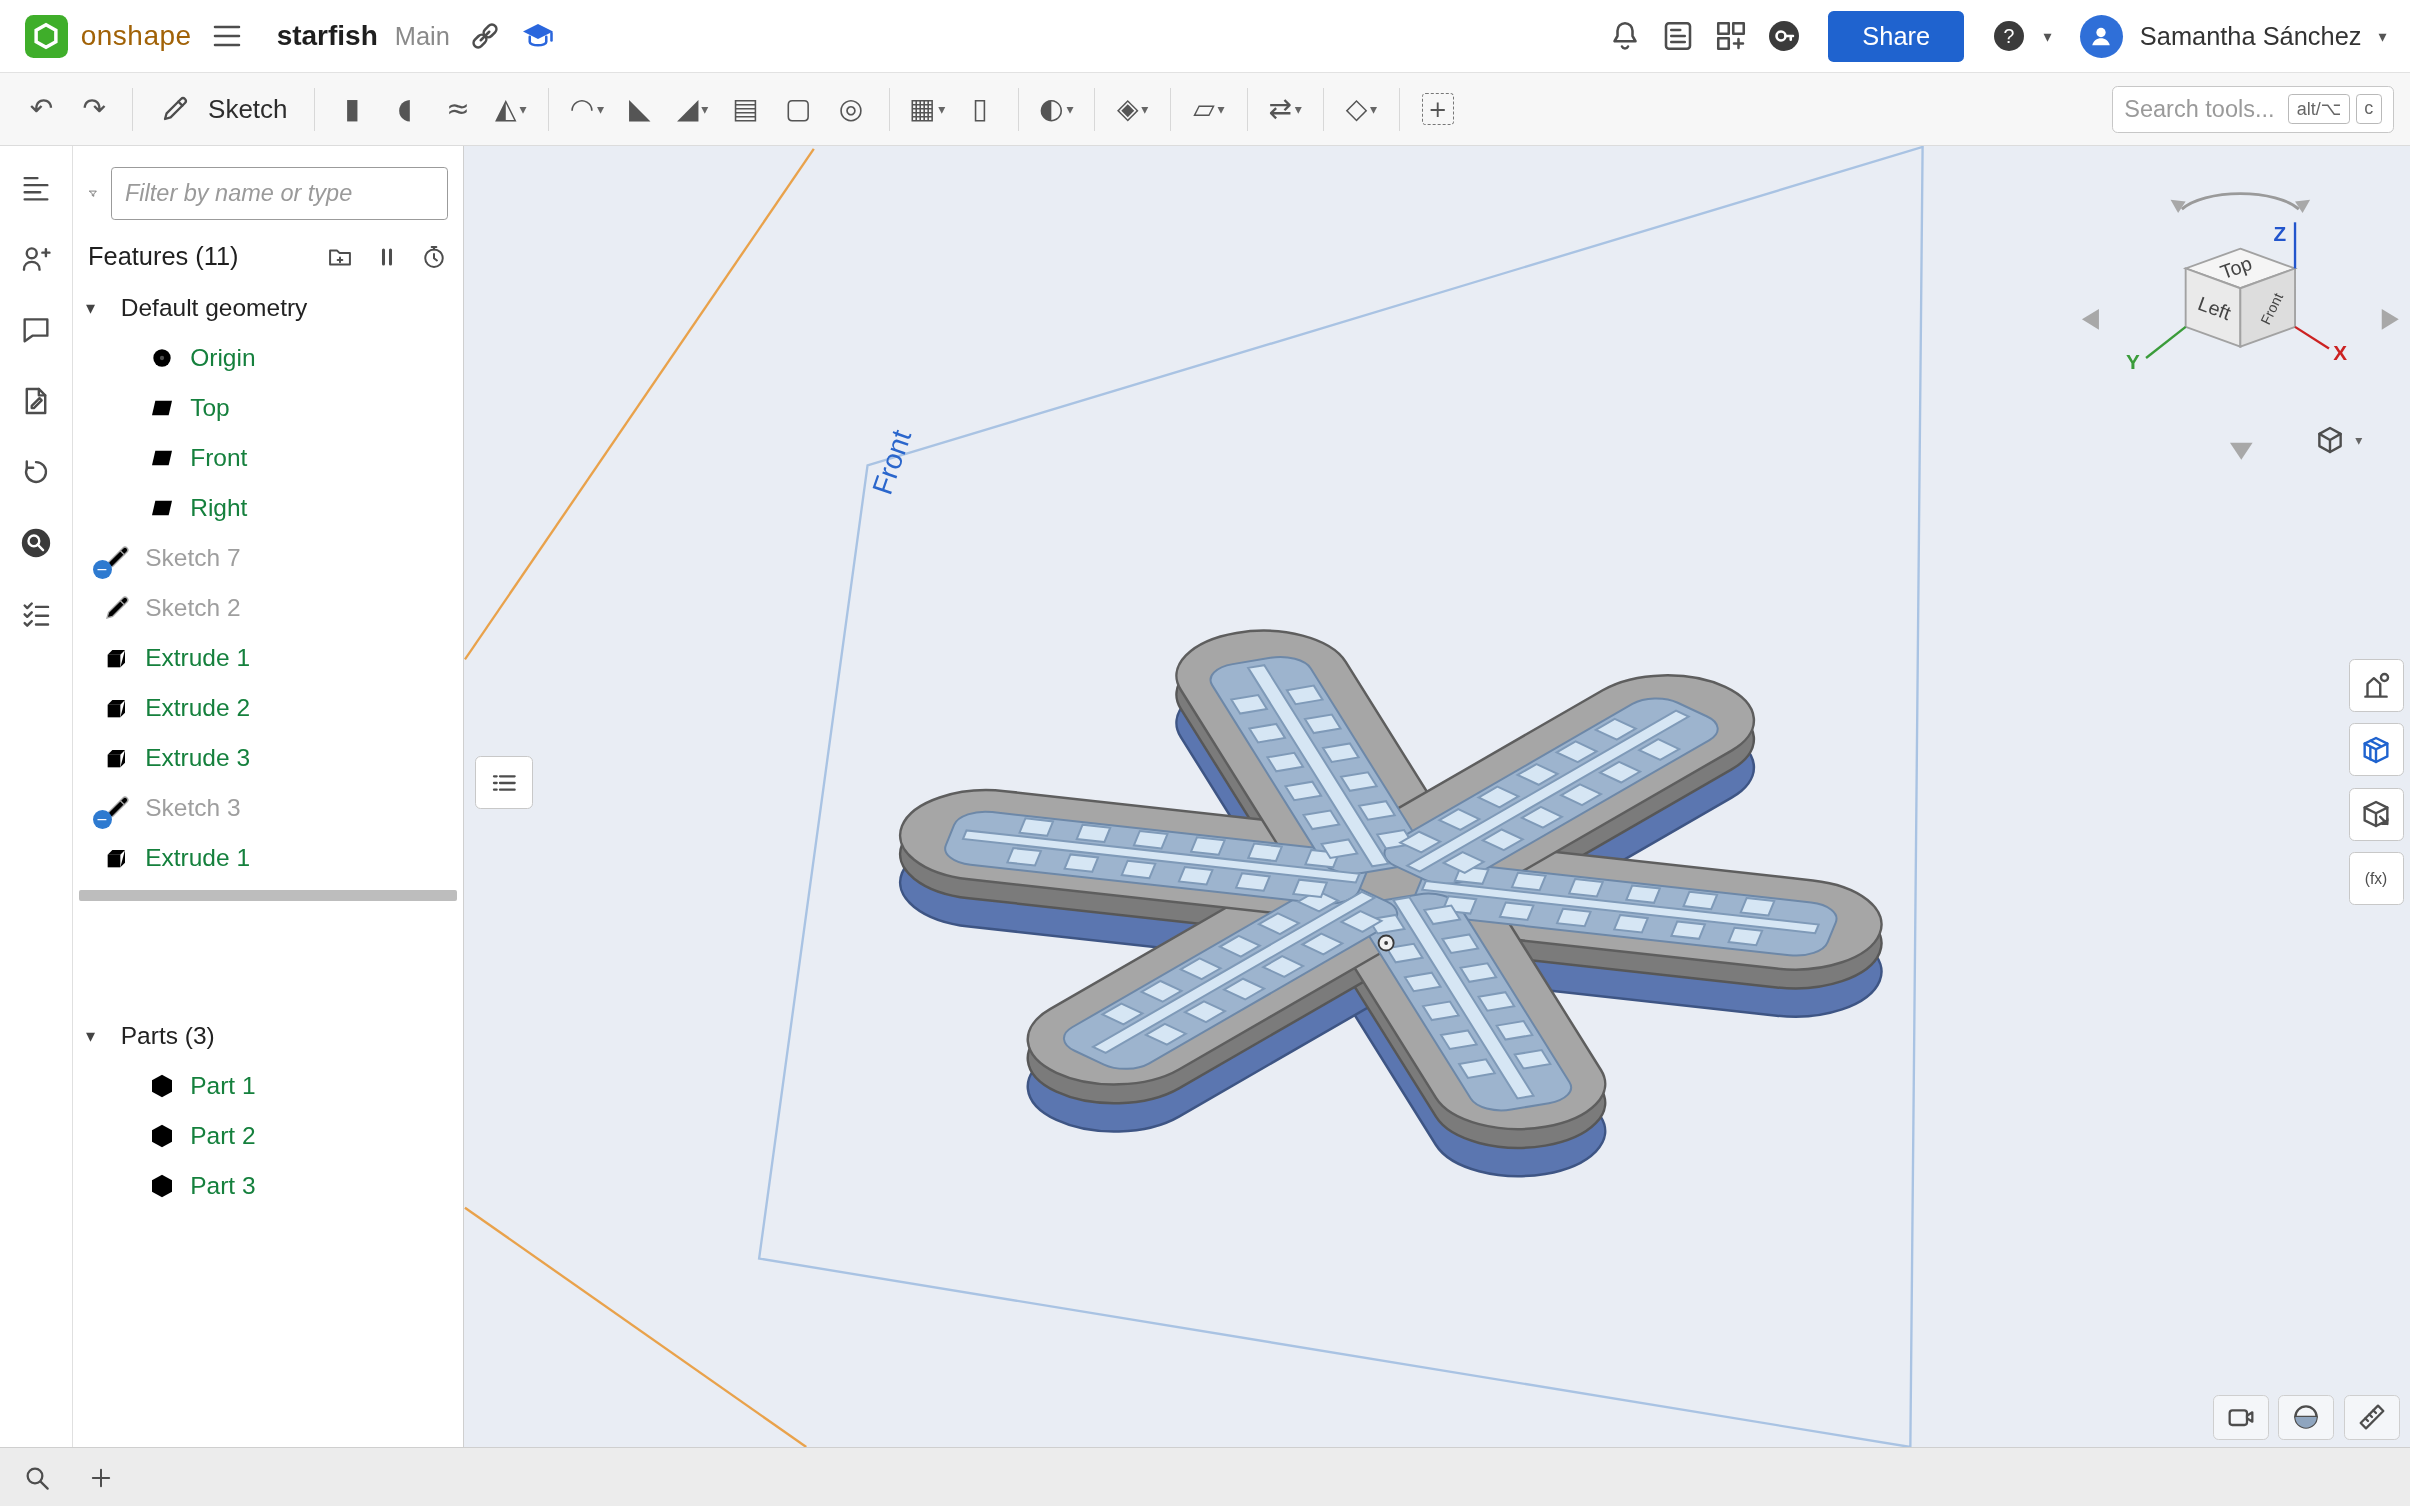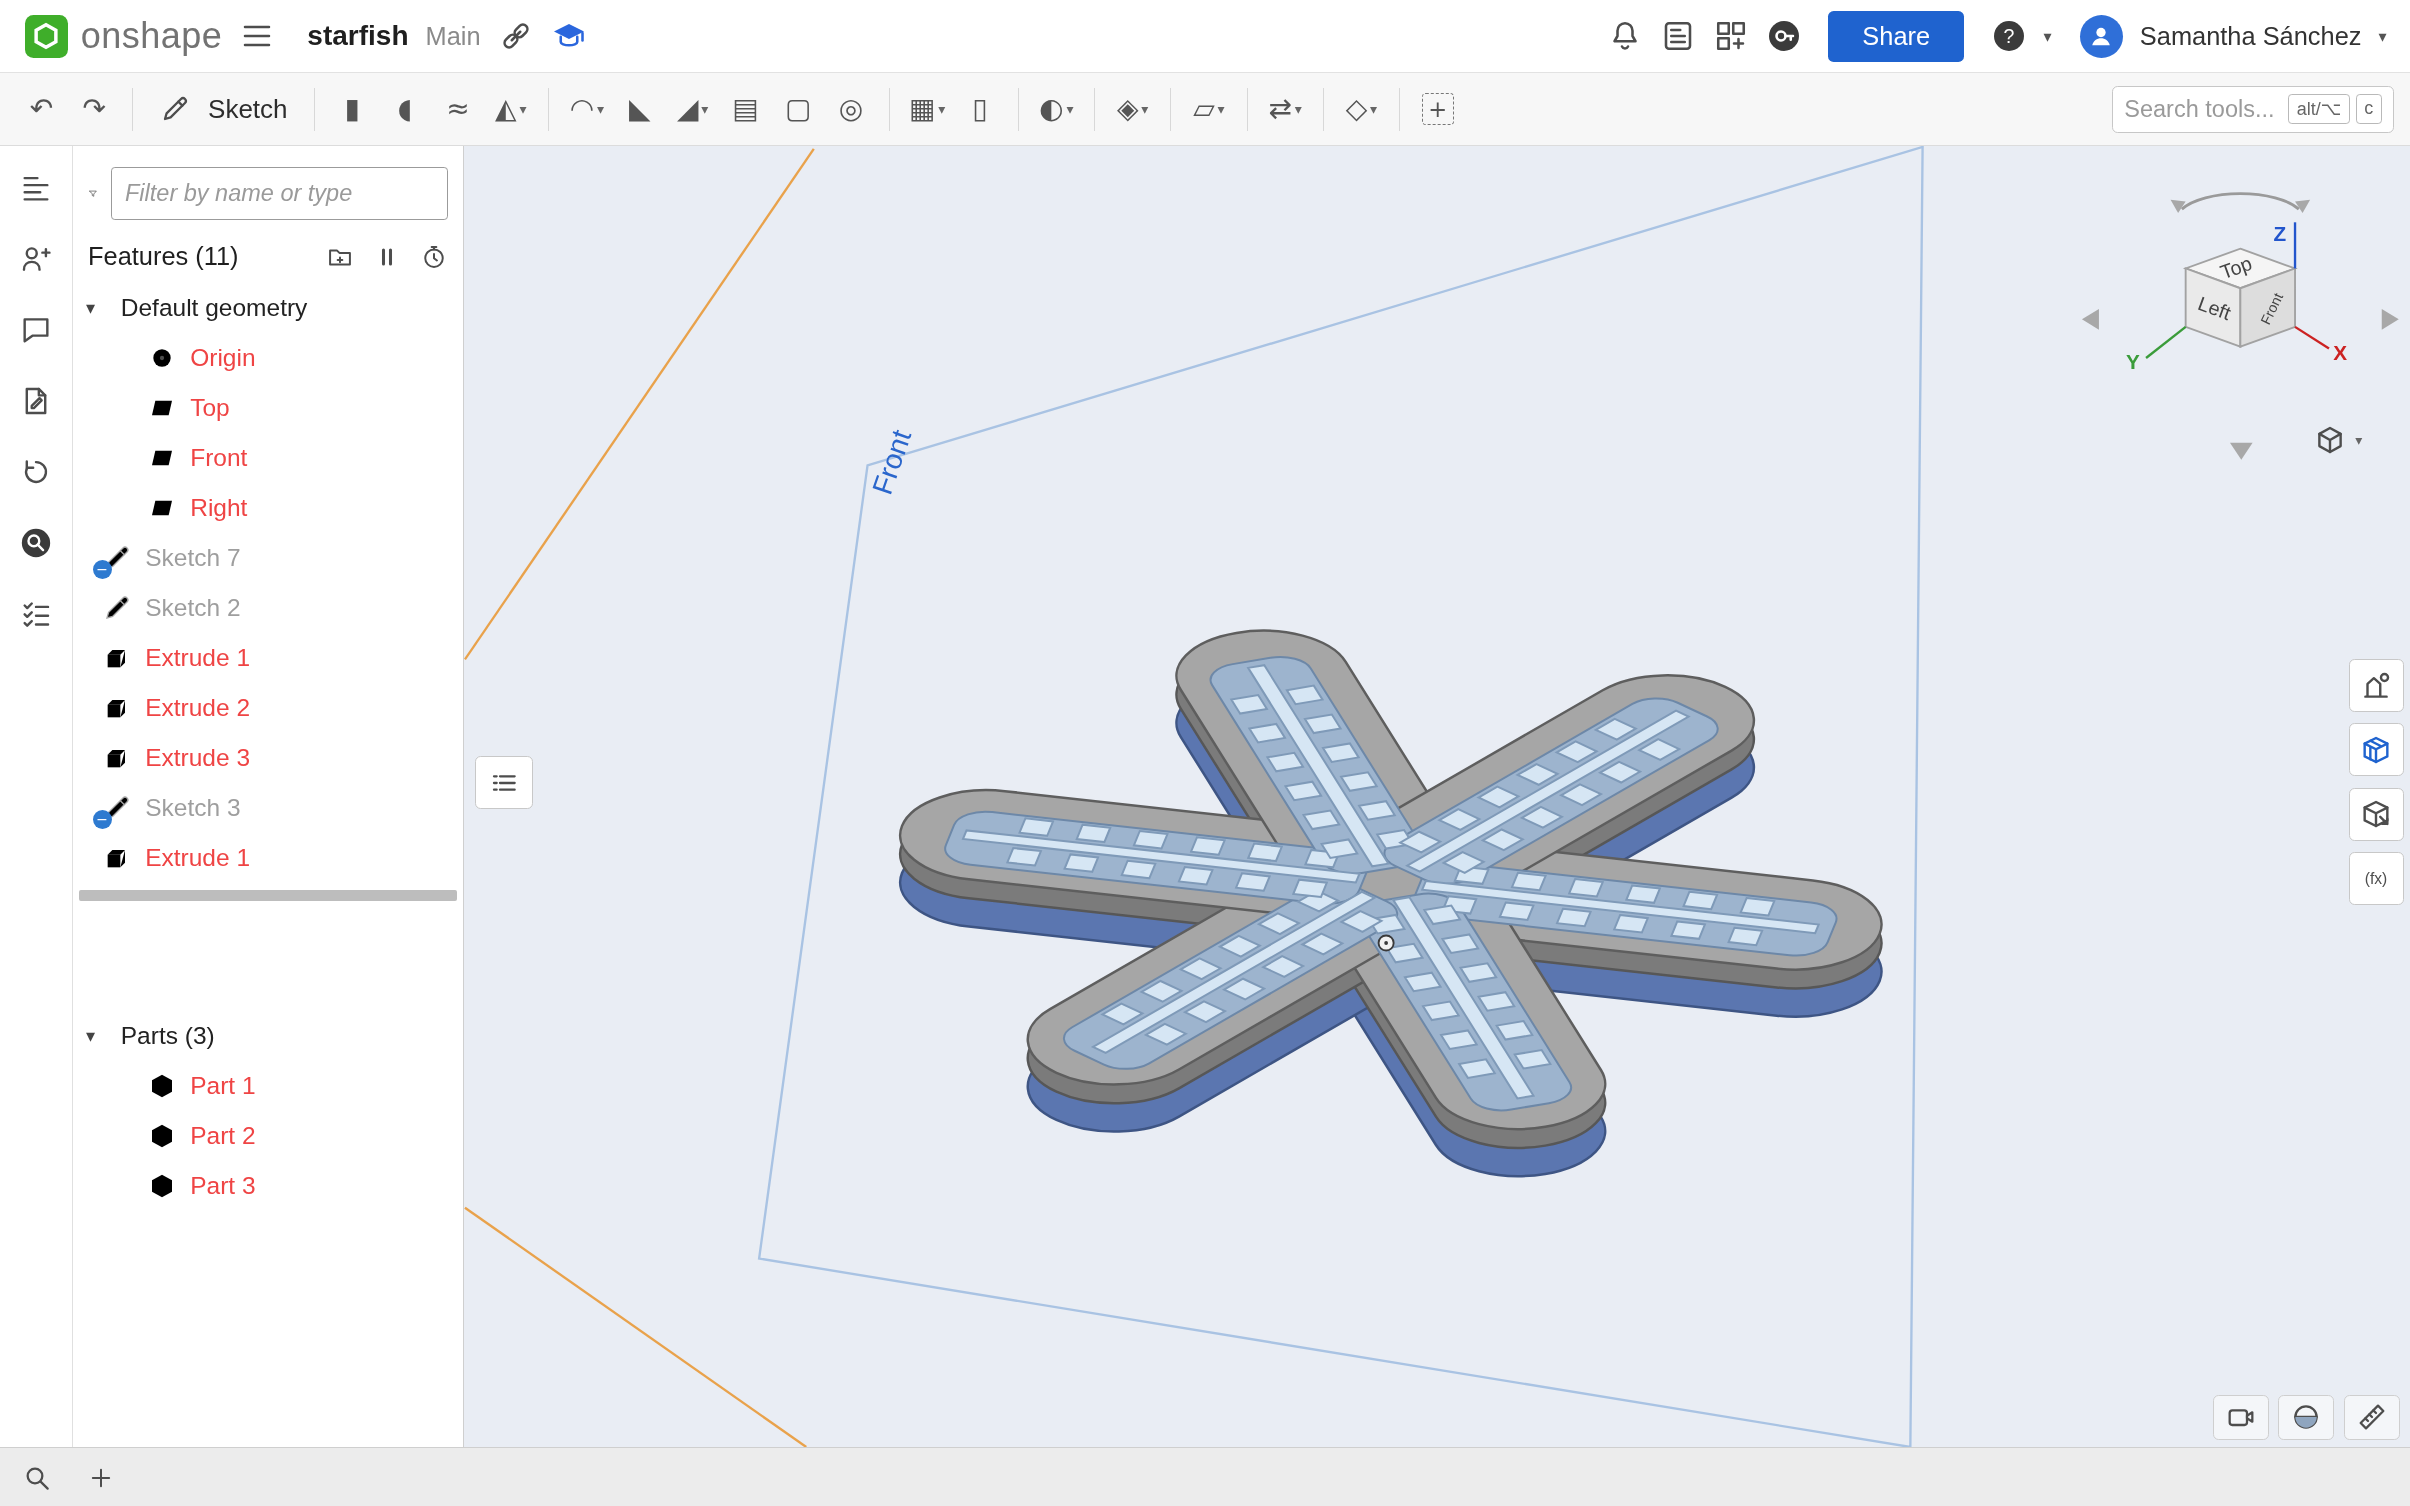--- a/index.html
+++ b/index.html
@@ -4,21 +4,21 @@
 <style>
 *{box-sizing:border-box;margin:0;padding:0}
 html,body{width:2411px;height:1507px;overflow:hidden}
 body{font-family:"Liberation Sans","DejaVu Sans",sans-serif;background:#fff;color:#333;display:flex;flex-direction:column}
 .icon{display:inline-flex}
 .icon svg{width:100%;height:100%;fill:none;stroke:#4d4d4d;stroke-width:1.7;stroke-linecap:round;stroke-linejoin:round}
 
 .topbar{height:73px;display:flex;align-items:center;padding:0 24.5px;gap:17px;border-bottom:0.9px solid #e2e2e2;background:#fff;flex:0 0 auto}
 .logo{width:43px;height:43px;border-radius:8.5px;background:var(--logo-green);display:flex;align-items:center;justify-content:center}
 .logo svg{width:32px;height:32px}
-.brand{font-size:36px;color:#737373;letter-spacing:0.5px;margin-left:-3.8px}
+.brand{font-size:28px;color:#a16207;letter-spacing:0.5px;margin-left:-3.8px}
 .h-icon{width:36px;height:36px}
 .doc-title{font-size:28px;font-weight:bold;color:#1f1f1f;margin-left:15px}
 .doc-branch{font-size:25.4px;color:#8a8a8a}
 .hspacer{flex:1}
 .share-btn{height:51px;padding:0 34px;border:none;border-radius:5.6px;background:var(--accent);color:#fff;font-size:25.4px;font-family:inherit;margin:0 9.4px}
 .caret{font-size:16px;color:#555;font-family:"DejaVu Sans",sans-serif}
 .avatar{width:43px;height:43px;border-radius:50%;background:#2f6fd8;display:flex;align-items:center;justify-content:center;margin-left:11.3px}
 .avatar .icon{width:28px;height:28px}
 .user-name{font-size:25.4px;color:#333}
 
@@ -46,21 +46,21 @@
 .p-icon{width:32px;height:32px}
 .filter-input{flex:1;height:53px;border:0.9px solid #9b9b9b;border-radius:3.8px;padding:0 13px;font-size:23.5px;color:#333;font-family:inherit;outline:none}
 .filter-input::placeholder{color:#9a9a9a;font-style:italic}
 .feat-head{display:flex;align-items:center;padding:9.4px 15px;gap:15px}
 .feat-title{font-size:25.4px;color:#1f1f1f}
 .fh-icons{margin-left:auto;display:flex;gap:19px}
 .fh-icon{width:28px;height:28px}
 .tree{flex:1;overflow:hidden;padding-top:1.9px}
 .trow{height:50px;display:flex;align-items:center;gap:12.2px}
 .twisty{font-size:18px;color:#444;font-family:"DejaVu Sans",sans-serif;width:22.6px}
-.tlabel{color:#ef4444;white-space:nowrap}
+.tlabel{color:#15803d;white-space:nowrap}
 .tgroup .tlabel{color:#222}
 .tgray{color:#9e9e9e}
 .fiwrap{width:32px;height:32px;position:relative;flex:0 0 auto;display:flex}
 .fiwrap svg{width:100%;height:100%}
 .igray svg *{stroke:#a5a5a5}
 .supbadge{position:absolute;left:-8.5px;bottom:-5.6px;width:19px;height:19px;border-radius:50%;background:var(--suppress-blue);color:#fff;font-size:14px;line-height:19px;text-align:center;font-family:"DejaVu Sans",sans-serif}
 .rollback{height:11.3px;background:#bdbdbd;margin:7.5px 5.6px;border-radius:1.9px}
 .tspace{height:102px}
 
 .viewport{flex:1;position:relative;background:var(--viewport-bg);overflow:hidden}

